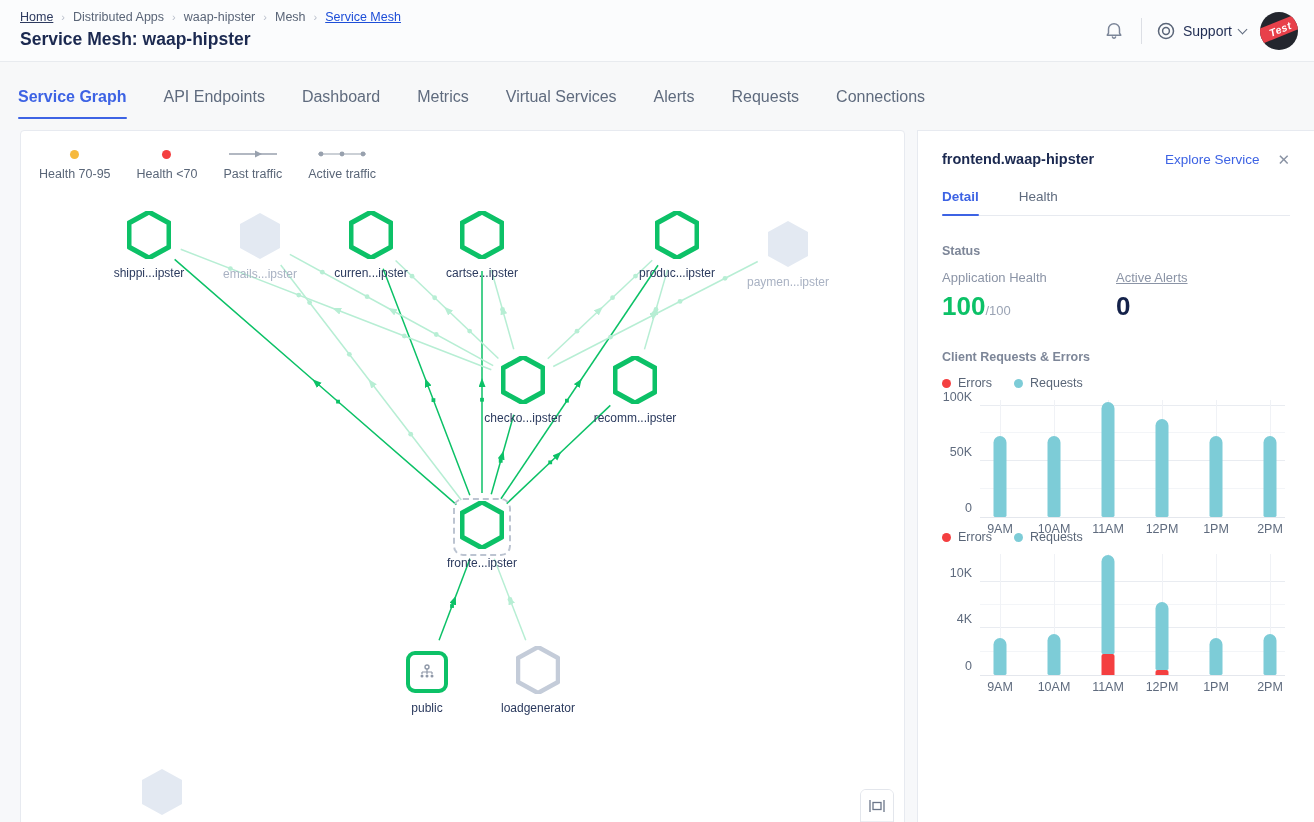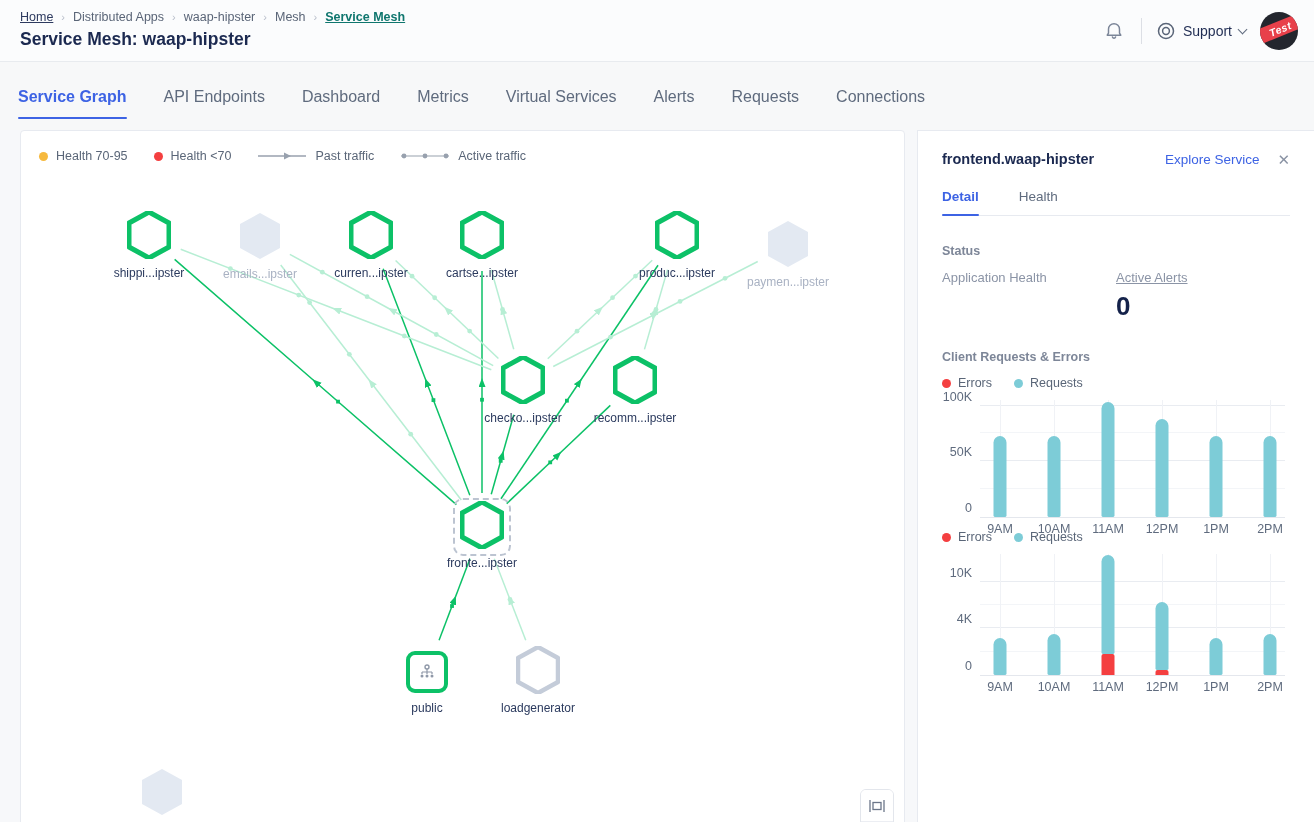--- a/index.html
+++ b/index.html
@@ -5,21 +5,21 @@
   * { margin:0; padding:0; box-sizing:border-box; }
   html,body { width:1314px; height:822px; overflow:hidden;
     font-family:"Liberation Sans", sans-serif; background:#f7f8fa; color:#1b2950; }
 
   
   .header { height:62px; background:#fbfcfd; border-bottom:1px solid #e8ebef;
     padding:10px 20px 0 20px; position:relative; }
   .breadcrumb { font-size:12.5px; color:#5a6577; display:flex; align-items:center; gap:8px; }
   .crumb { color:#5a6577; text-decoration:none; }
   .crumb.link-dark { color:#2d3a5f; text-decoration:underline; cursor:pointer; }
-  .crumb.link-gray { color:#0f766e; text-decoration:underline; cursor:pointer;font-weight:bold; }
+  .crumb.link-gray { color:#1d4ed8; text-decoration:underline; cursor:pointer; }
   .crumb-sep { color:#b7bdc9; font-size:11px; }
   .page-title { font-size:17.5px; font-weight:700; color:#1b2950; margin-top:5px; }
   .header-right { position:absolute; right:16px; top:12px; display:flex; align-items:center; gap:14px; height:38px; }
   .icon-btn { width:26px; height:26px; display:flex; align-items:center; justify-content:center; cursor:pointer; }
   .vdivider { width:1px; height:26px; background:#dcdfe5; }
   .support { display:flex; align-items:center; gap:7px; cursor:pointer; color:#1f2c52; font-size:14px; }
   .chev-down { width:7px; height:7px; border-right:1.6px solid #5f6b7e; border-bottom:1.6px solid #5f6b7e;
     transform:rotate(45deg); margin-top:-3px; }
   .avatar { width:38px; height:38px; border-radius:50%; background:#23262e; overflow:hidden;
     position:relative; cursor:pointer; flex:none; }
@@ -33,21 +33,21 @@
   .tab.active { color:#3d63e4; font-weight:700; }
   .tab.active::after { content:""; position:absolute; left:0; right:0; bottom:9px; height:2.5px;
     background:#3d63e4; border-radius:2px; }
 
   
   .main { position:relative; height:692px; }
   .graph-card { position:absolute; left:20px; top:0; width:885px; height:700px; background:#fff;
     border:1px solid #e7eaf0; border-radius:4px; overflow:hidden; }
   .graph-legend { position:absolute; left:18px; top:18px; display:flex; align-items:center; gap:26px;
     font-size:12.5px; color:#5a6678; z-index:5; }
-  .gl-item { display:flex; align-items:center; gap:8px; }
+  .gl-item { display:flex; align-items:center; gap:8px;flex-direction:column; }
   .dot { width:9px; height:9px; border-radius:50%; display:inline-block; }
   .dot-yellow { background:#f6b93e; } .dot-red { background:#f43f40; } .dot-teal { background:#7dccd7; }
   #graph-edges { position:absolute; left:0; top:0; z-index:1; }
   #graph-nodes { position:absolute; left:0; top:0; width:100%; height:100%; z-index:2; }
   .gnode { position:absolute; transform:translate(-50%,-50%); }
   .gnode-label { position:absolute; transform:translate(-50%,0); white-space:nowrap; font-size:12px;
     color:#2b3a5e; z-index:3; }
   .gnode-label.faded { color:#a9b2c3; }
   .sel-box { position:absolute; transform:translate(-50%,-50%); width:58px; height:58px;
     border:2px dashed #bcc4d1; border-radius:10px; }
@@ -309,20 +309,24 @@
     </div>
     <div class="panel-tabs">
       <div class="ptab active">Detail</div>
       <div class="ptab">Health</div>
     </div>
 
     <div class="sec-heading">Status</div>
     <div class="status-cols">
       <div class="status-col">
         <div class="status-label">Application Health</div>
+        <div class="status-value-row">
+          <span class="big-green">100</span>
+          <span class="value-suffix">/100</span>
+        </div>
       </div>
       <div class="status-col">
         <div class="status-label underline">Active Alerts</div>
         <div class="status-value-row">
           <span class="big-navy">0</span>
         </div>
       </div>
     </div>
 
     <div class="sec-heading">Client Requests &amp; Errors</div>

